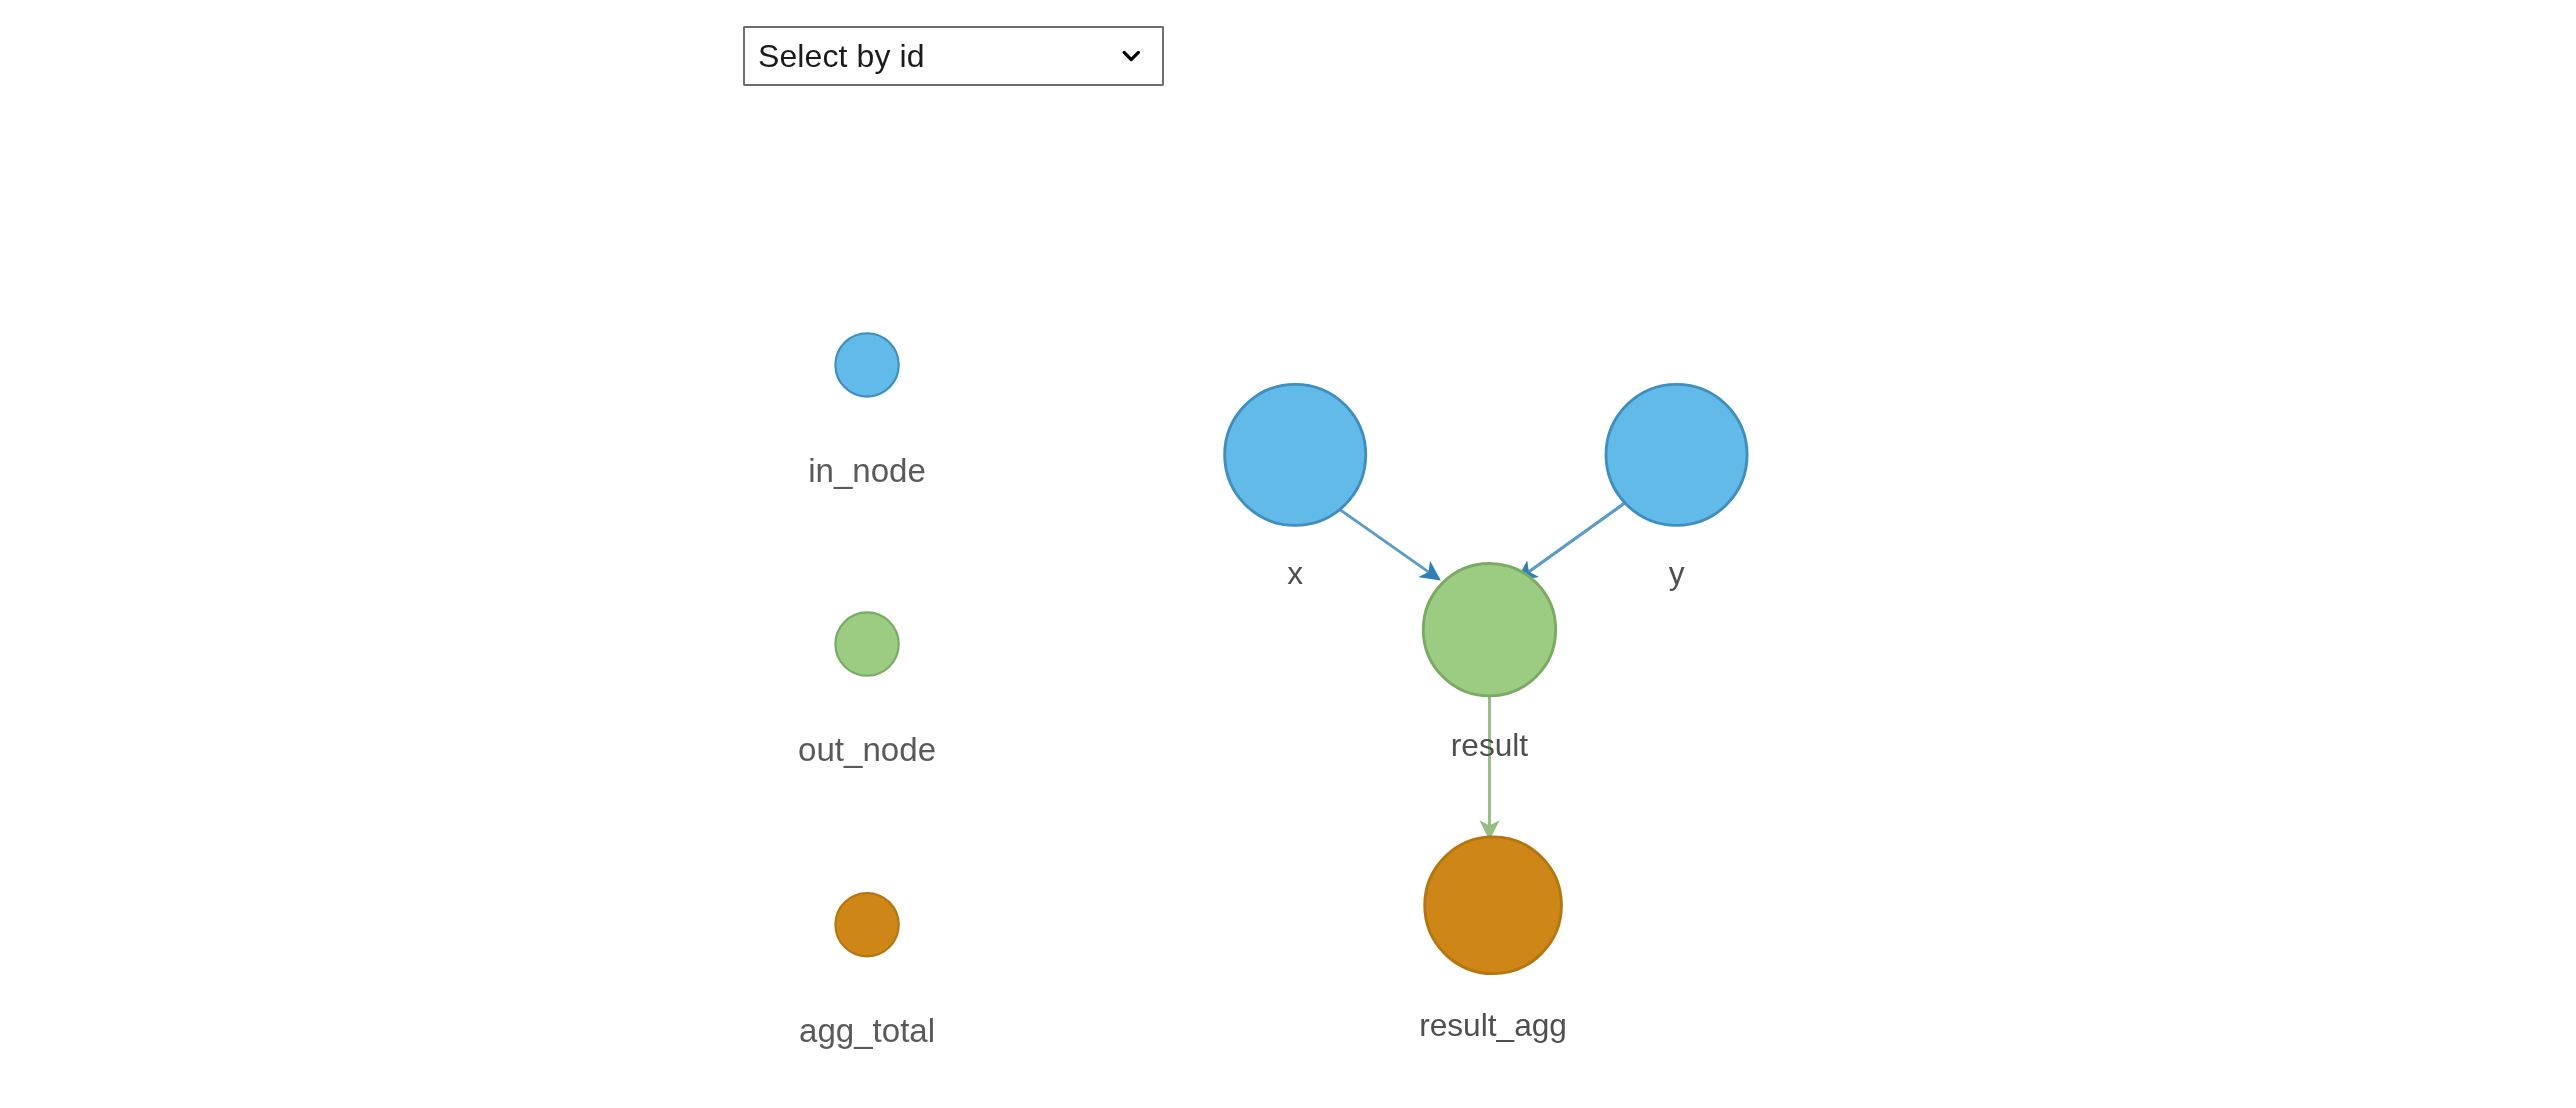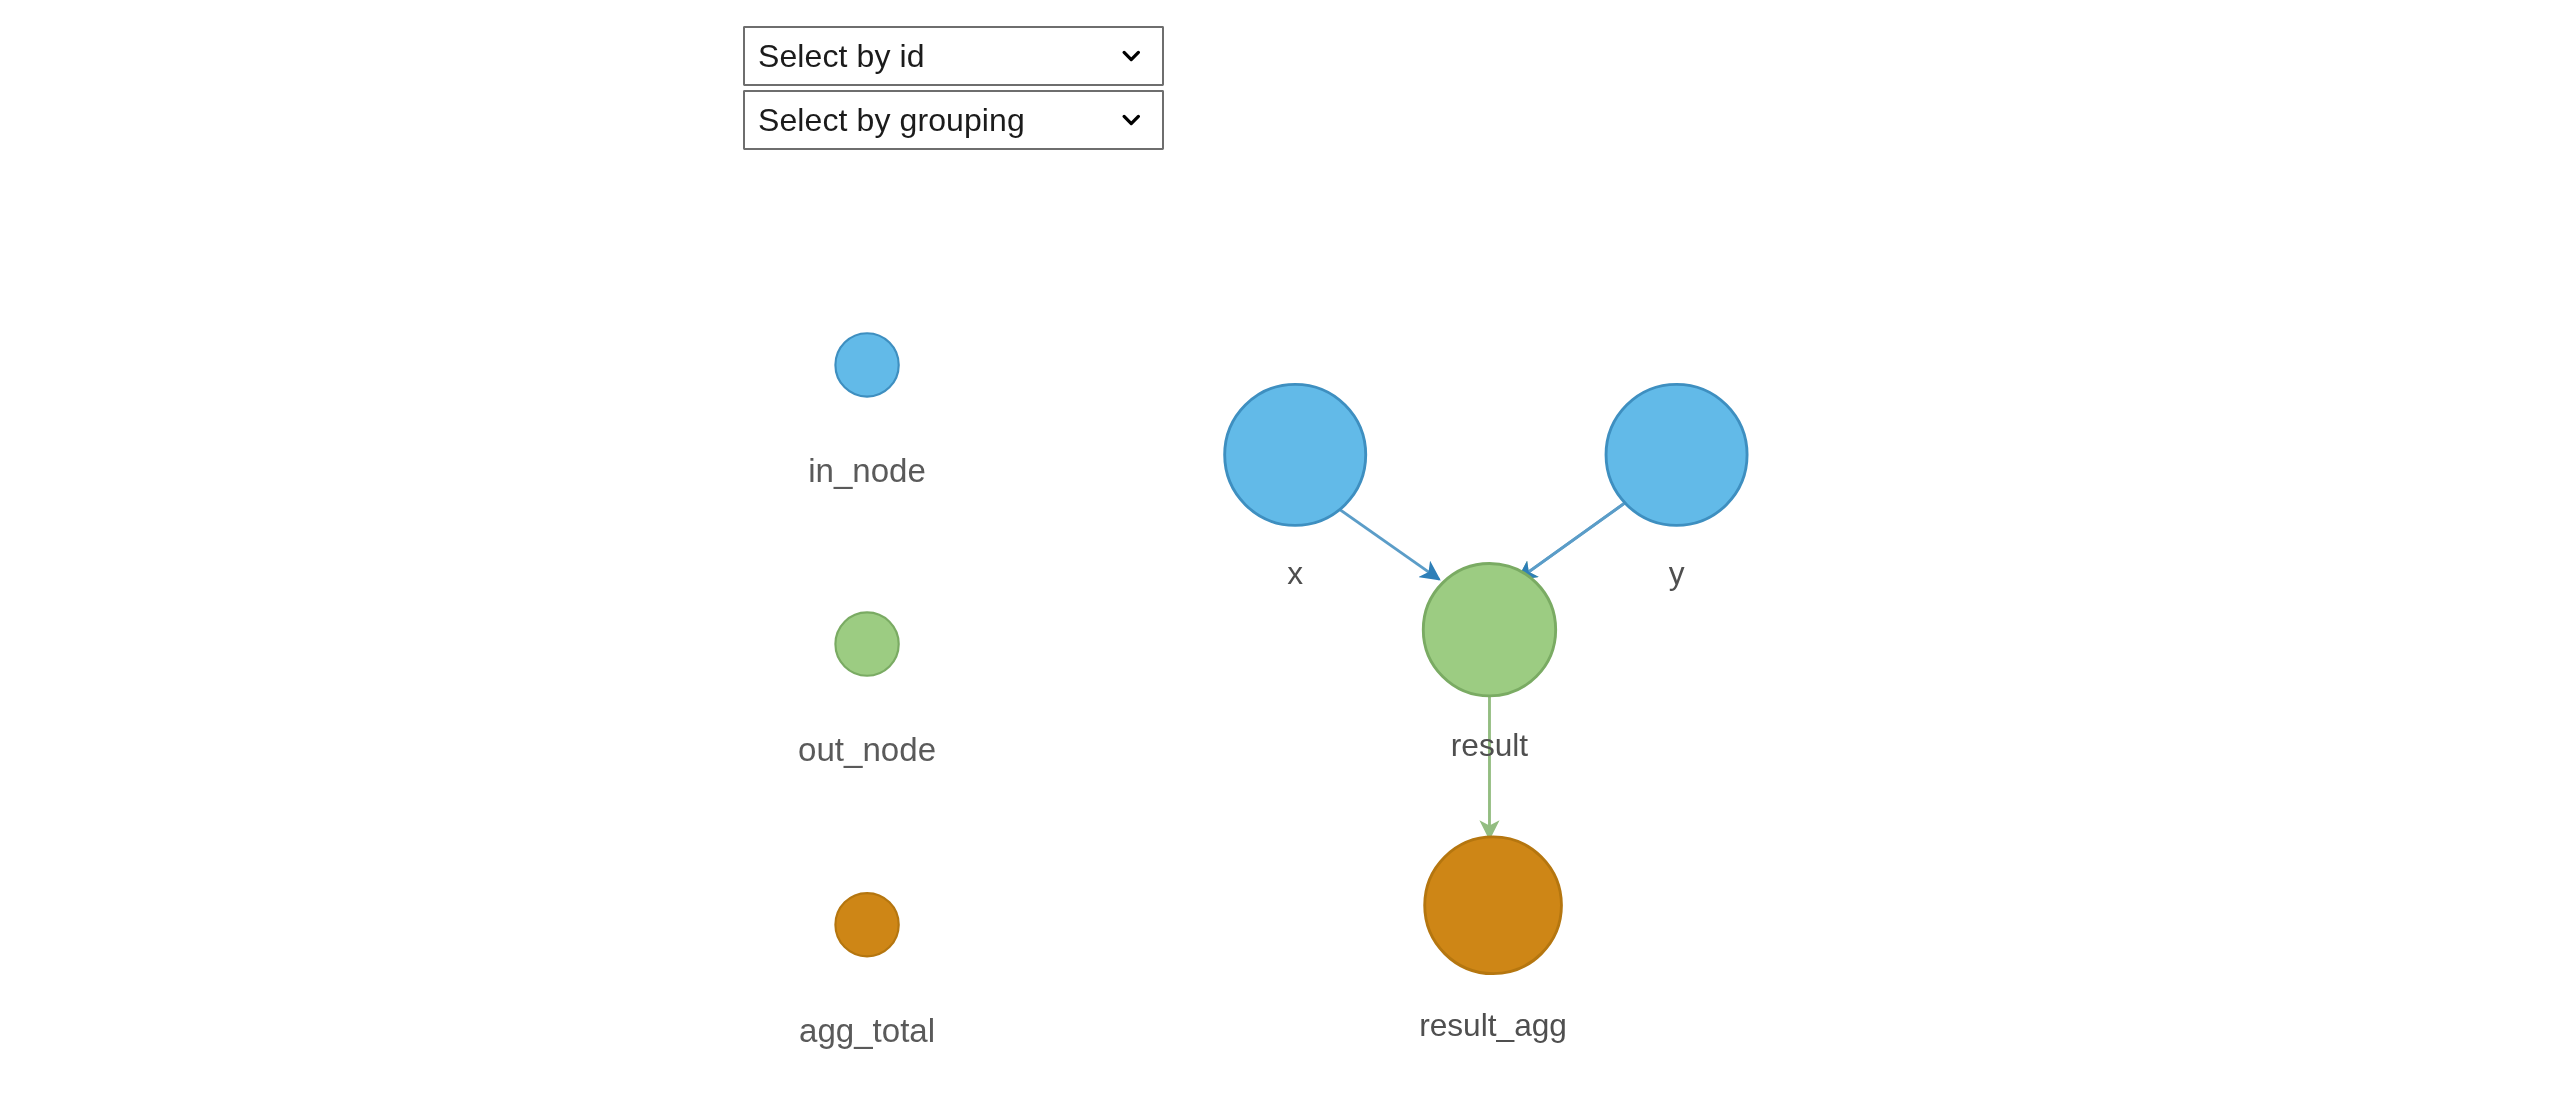--- a/index.html
+++ b/index.html
@@ -16,21 +16,21 @@
     color: #4a4a4a;
   }
 
   
   #controls {
     position: absolute;
     left: 743px;
     top: 26px;
     display: flex;
     flex-direction: column;
-    gap: 4px;
+    gap: 28px;
   }
   .select-box {
     position: relative;
     width: 421px;
     height: 60px;
     box-sizing: border-box;
     background: #ffffff;
     border: 2.2px solid #6e6e6e;
     border-radius: 1.4px;
     display: flex;
@@ -85,26 +85,20 @@
 
 <div id="controls">
 
   <div class="select-box">
     <span class="select-label">Select by id</span>
     <svg class="select-chevron" viewBox="0 0 24 24">
       <path d="M5 8.5 L12 15.5 L19 8.5" fill="none" stroke="#000000" stroke-width="3.2" stroke-linecap="round" stroke-linejoin="round"></path>
     </svg>
   </div>
 
-  <div class="select-box">
-    <span class="select-label">Select by grouping</span>
-    <svg class="select-chevron" viewBox="0 0 24 24">
-      <path d="M5 8.5 L12 15.5 L19 8.5" fill="none" stroke="#000000" stroke-width="3.2" stroke-linecap="round" stroke-linejoin="round"></path>
-    </svg>
-  </div>
 
 </div>
 
 <svg id="graph-canvas" viewBox="0 0 3580 1541">
 
   <defs>
     <marker id="arrow-blue" viewBox="0 0 10 10" refX="9" refY="5" markerWidth="7" markerHeight="7" orient="auto-start-reverse">
       <path d="M 0 0 L 10 5 L 0 10 L 2.6 5 z" fill="#2e7fb8"></path>
     </marker>
     <marker id="arrow-green" viewBox="0 0 10 10" refX="9" refY="5" markerWidth="7" markerHeight="7" orient="auto-start-reverse">

